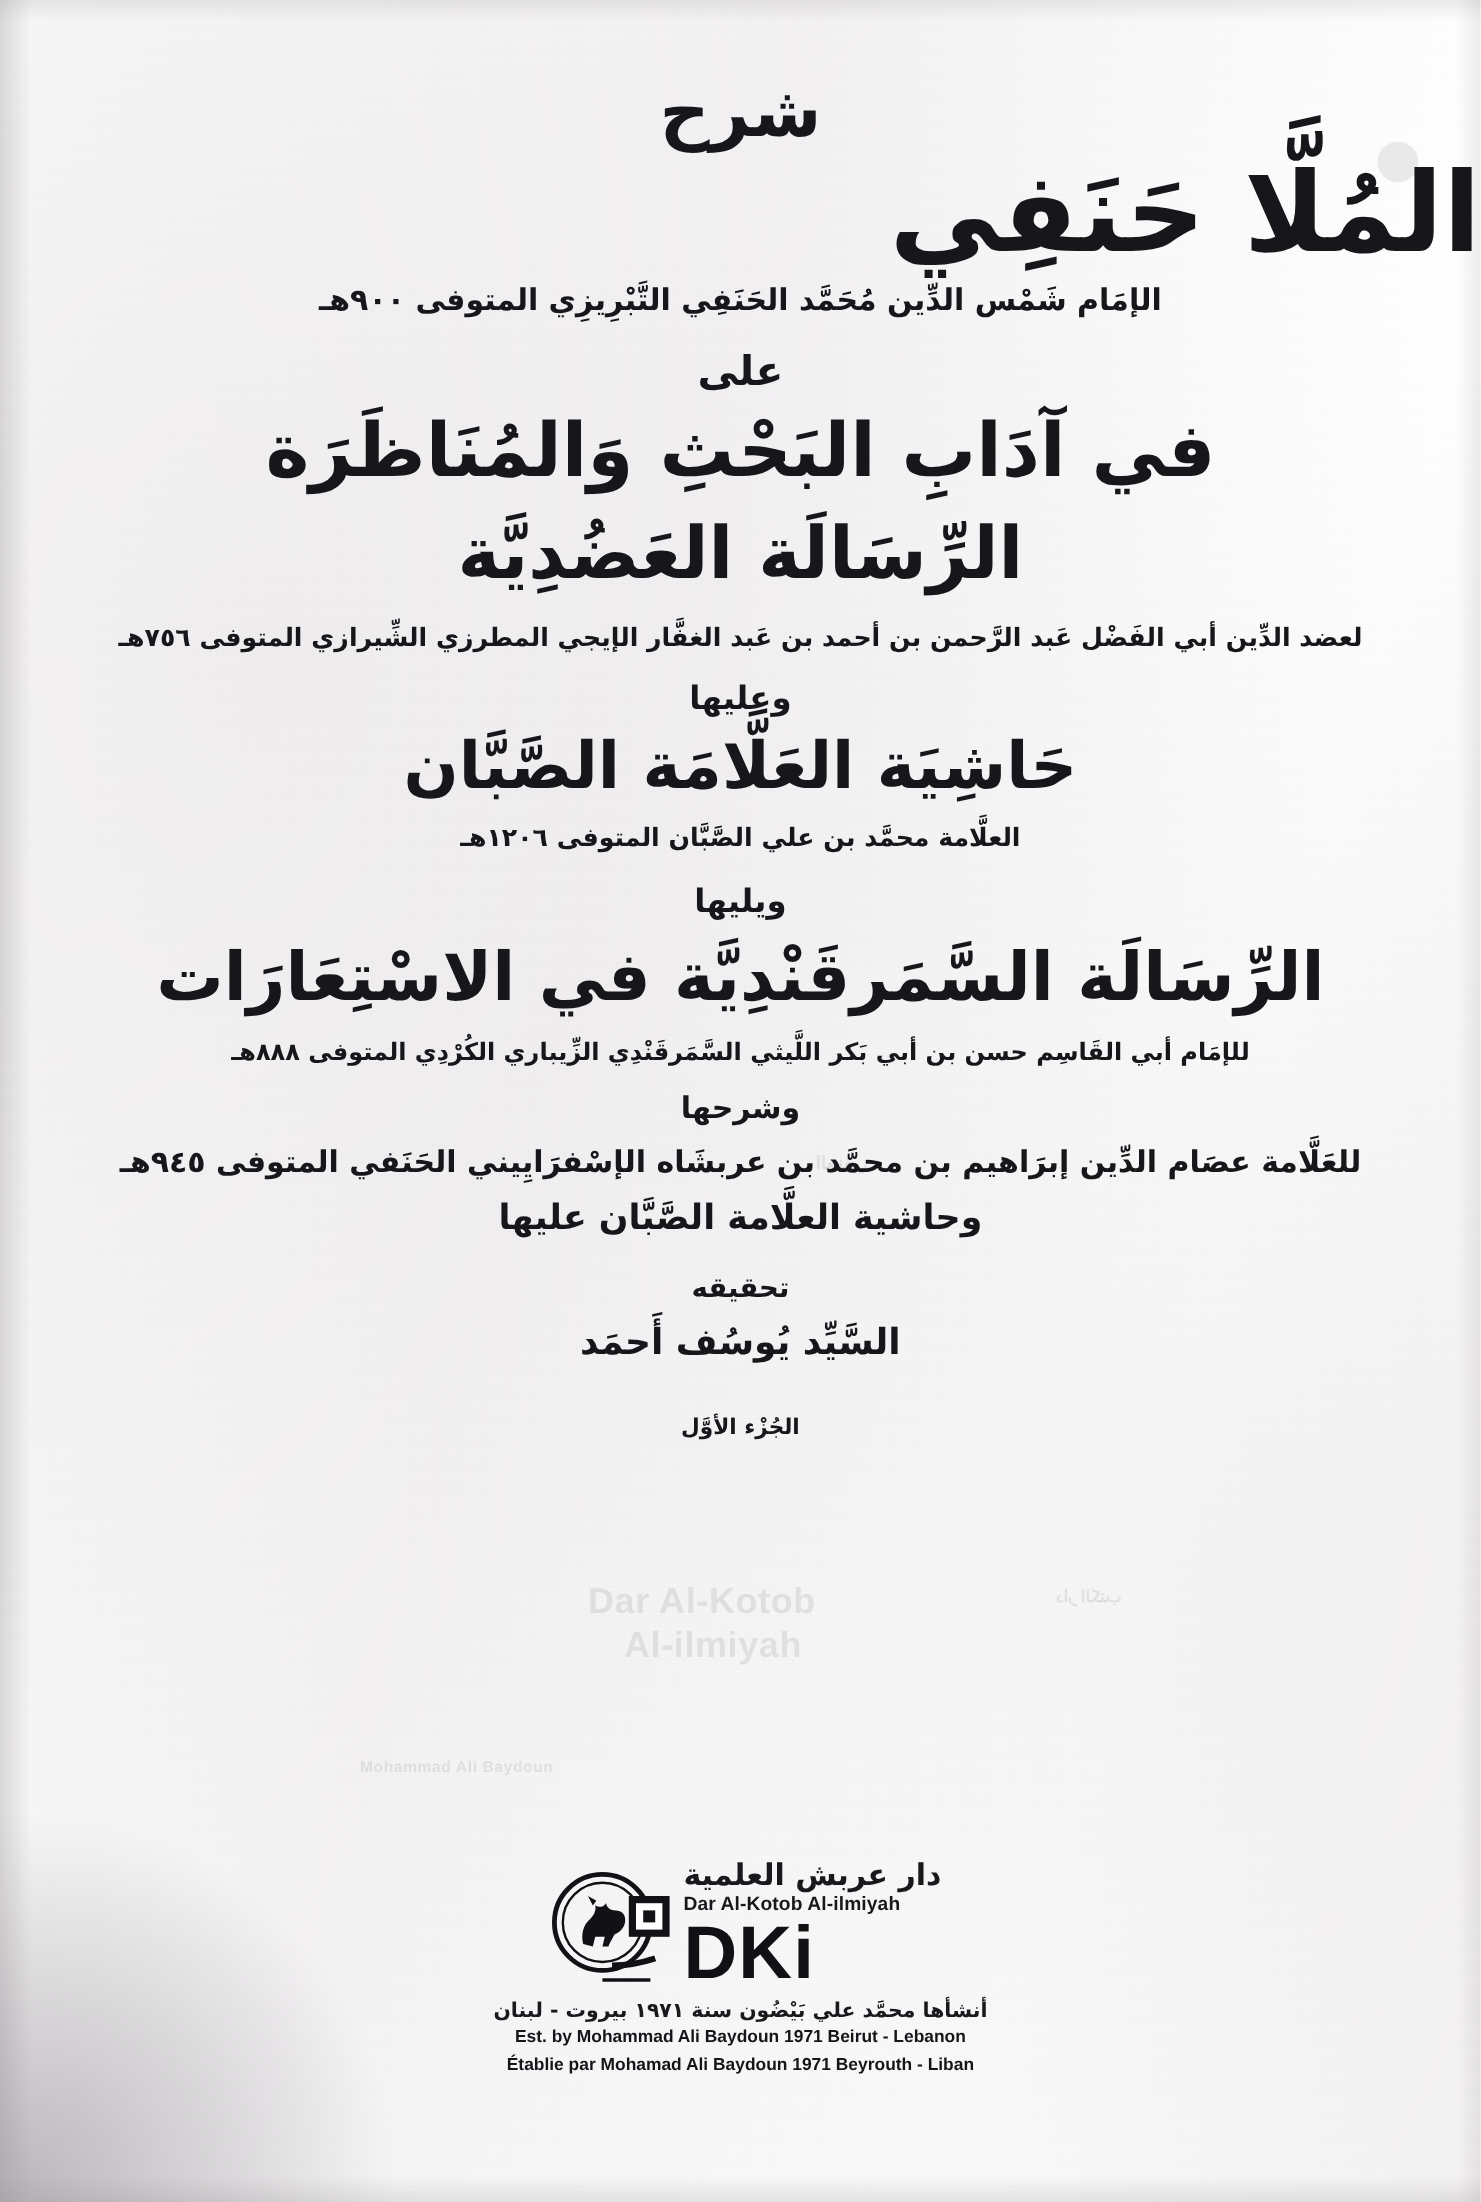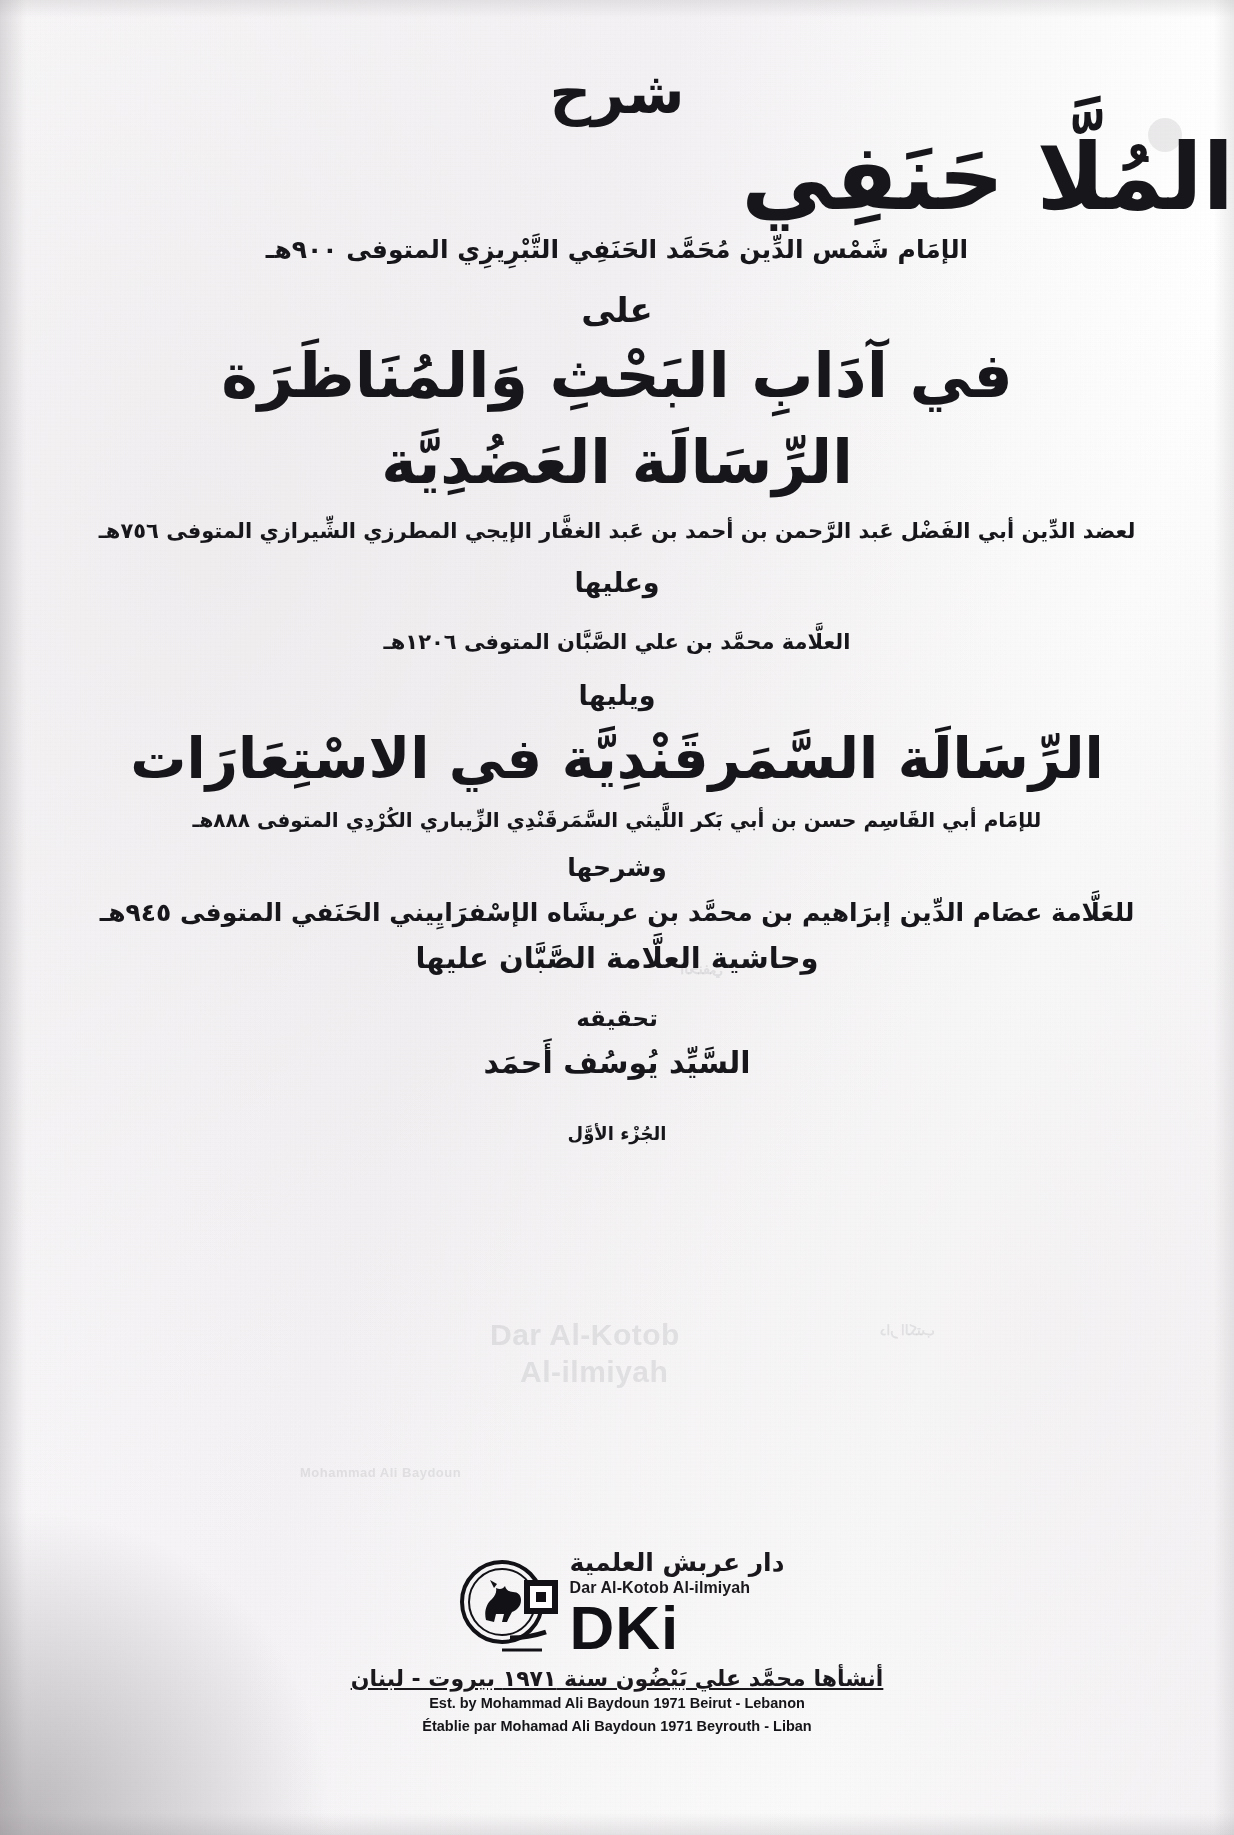--- a/index.html
+++ b/index.html
@@ -94,21 +94,21 @@
   
   .t-sharh      { font-size: 58px; font-weight: bold; margin-bottom: 4px; letter-spacing: -1px; }
   .t-title-main { font-size: 92px; font-weight: bold; letter-spacing: -3px; margin-top: -6px; text-align: right; }
   .t-author-1   { font-size: 25px; font-weight: bold; margin-top: 6px; letter-spacing: -0.5px; }
   .t-ala        { font-size: 34px; font-weight: bold; margin-top: 26px; }
   .t-risala     { font-size: 60px; font-weight: bold; margin-top: 16px; letter-spacing: -1.5px; }
   .t-risala2    { font-size: 62px; font-weight: bold; margin-top: 10px; letter-spacing: -1.5px; }
   .t-author-2   { font-size: 21px; font-weight: bold; margin-top: 22px; letter-spacing: -0.3px; }
   .t-wa-alayha  { font-size: 27px; font-weight: bold; margin-top: 24px; }
   .t-hashiya    { font-size: 54px; font-weight: bold; margin-top: 10px; letter-spacing: -1px; }
-  .t-author-3   { font-size: 21px; font-weight: bold; margin-top: 32px; letter-spacing: -0.3px; }
+  .t-author-3   { font-size: 21px; font-weight: bold; margin-top: 16px; letter-spacing: -0.3px; }
   .t-wayaliha   { font-size: 27px; font-weight: bold; margin-top: 26px; }
   .t-samarqand  { font-size: 56px; font-weight: bold; margin-top: 16px; letter-spacing: -1.5px; }
   .t-author-4   { font-size: 20px; font-weight: bold; margin-top: 18px; letter-spacing: -0.3px; }
   .t-washaraha  { font-size: 25px; font-weight: bold; margin-top: 22px; }
   .t-author-5   { font-size: 25px; font-weight: bold; margin-top: 16px; letter-spacing: -0.4px; }
   .t-hashiya2   { font-size: 29px; font-weight: bold; margin-top: 14px; }
   .t-tahqiq     { font-size: 23px; font-weight: bold; margin-top: 30px; }
   .t-editor     { font-size: 30px; font-weight: bold; margin-top: 14px; }
   .t-volume     { font-size: 18px; font-weight: bold; margin-top: 44px; }
 
@@ -163,26 +163,25 @@
     font-family: "Liberation Sans", sans-serif;
     font-size: 62px;
     font-weight: bold;
     color: #111014;
     line-height: .92;
     letter-spacing: 1px;
     margin-top: 1px;
   }
   .pub-found-ar {
     direction: rtl;
-    font-size: 22px;
+    font-size: 17px;
     font-weight: bold;
     color: #1a181c;
     margin-top: 8px;
     letter-spacing: -0.3px;
-    text-decoration: underline;
   }
   .pub-found-en {
     font-family: "Liberation Sans", sans-serif;
     font-size: 14.5px;
     font-weight: bold;
     color: #151418;
     line-height: 1.45;
     text-align: left;
     margin-top: 2px;
   }
@@ -206,20 +205,21 @@
     <div class="line t-sharh">شرح</div>
     <div class="line t-title-main">المُلَّا حَنَفِي</div>
     <div class="line t-author-1">الإمَام شَمْس الدِّين مُحَمَّد الحَنَفِي التَّبْرِيزِي المتوفى ٩٠٠هـ</div>
 
     <div class="line t-ala">على</div>
     <div class="line t-risala2">في آدَابِ البَحْثِ وَالمُنَاظَرَة</div>
     <div class="line t-risala">الرِّسَالَة العَضُدِيَّة</div>
     <div class="line t-author-2">لعضد الدِّين أبي الفَضْل عَبد الرَّحمن بن أحمد بن عَبد الغفَّار الإيجي المطرزي الشِّيرازي المتوفى ٧٥٦هـ</div>
 
     <div class="line t-wa-alayha">وعليها</div>
+    <div class="line t-hashiya">حَاشِيَة العَلَّامَة الصَّبَّان</div>
     <div class="line t-author-3">العلَّامة محمَّد بن علي الصَّبَّان المتوفى ١٢٠٦هـ</div>
 
     <div class="line t-wayaliha">ويليها</div>
     <div class="line t-samarqand">الرِّسَالَة السَّمَرقَنْدِيَّة في الاسْتِعَارَات</div>
     <div class="line t-author-4">للإمَام أبي القَاسِم حسن بن أبي بَكر اللَّيثي السَّمَرقَنْدِي الزِّيباري الكُرْدِي المتوفى ٨٨٨هـ</div>
 
     <div class="line t-washaraha">وشرحها</div>
     <div class="line t-author-5">للعَلَّامة عصَام الدِّين إبرَاهيم بن محمَّد بن عربشَاه الإسْفرَايِيني الحَنَفي المتوفى ٩٤٥هـ</div>
     <div class="line t-hashiya2">وحاشية العلَّامة الصَّبَّان عليها</div>
 

